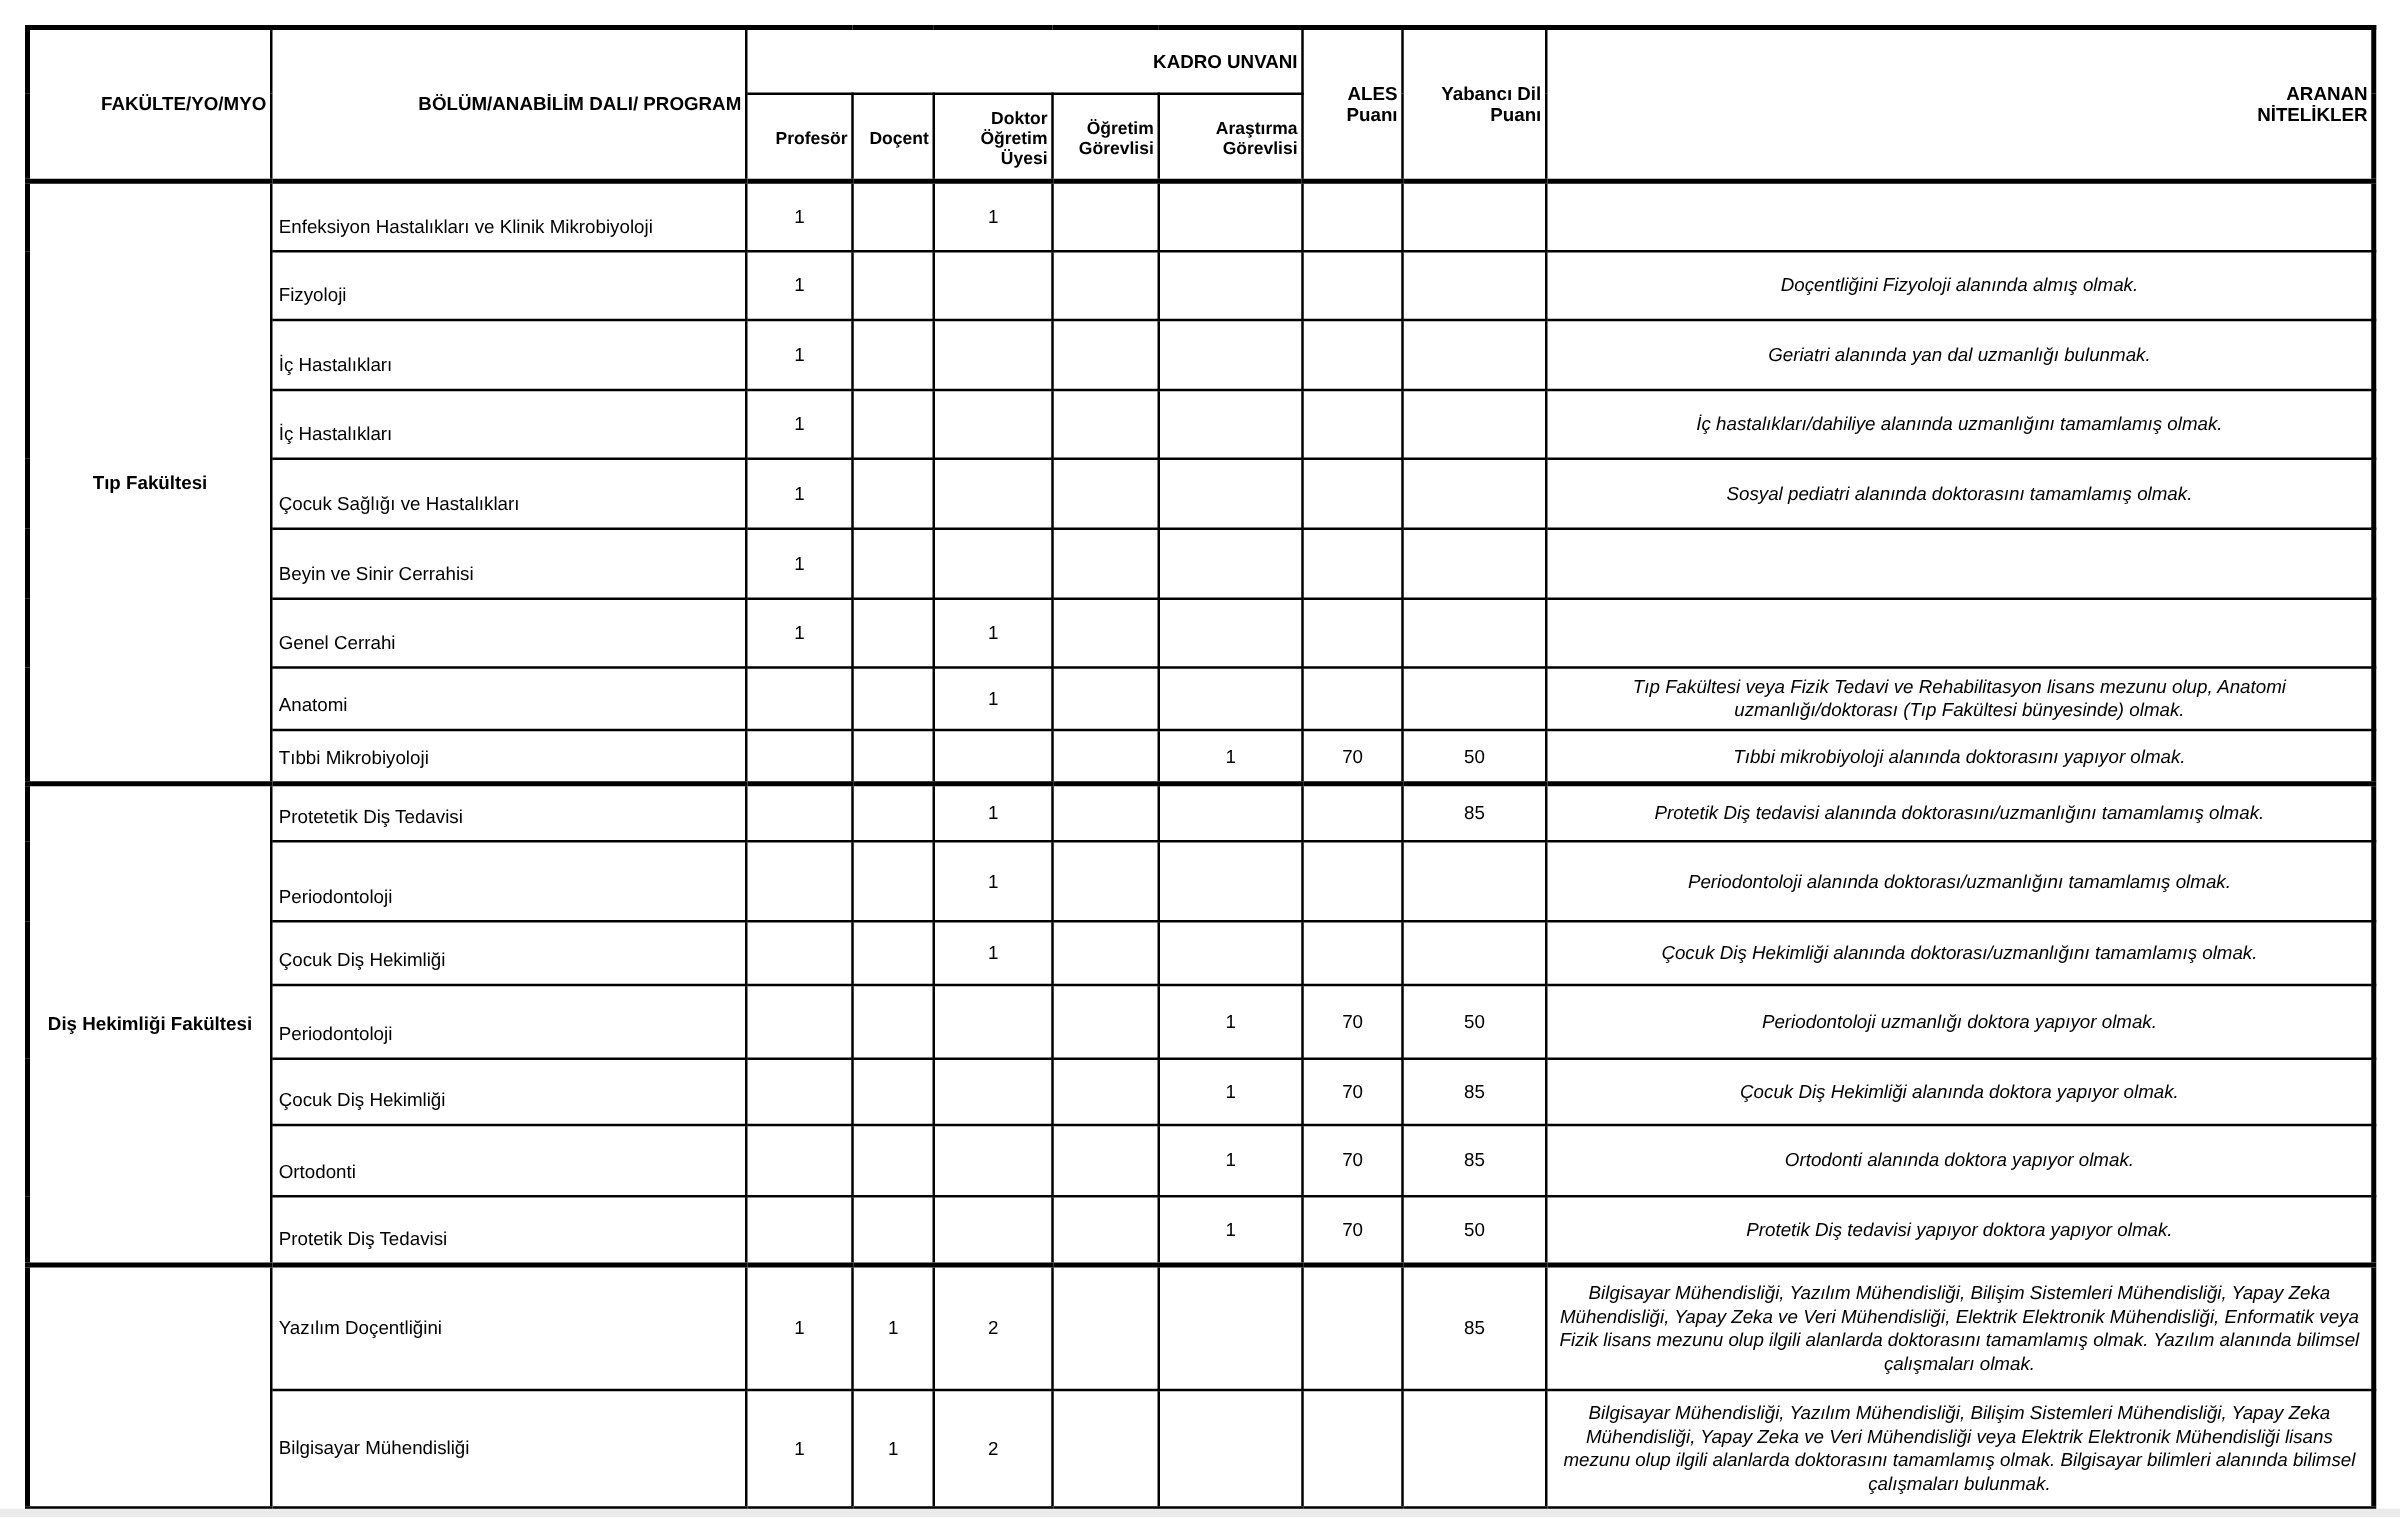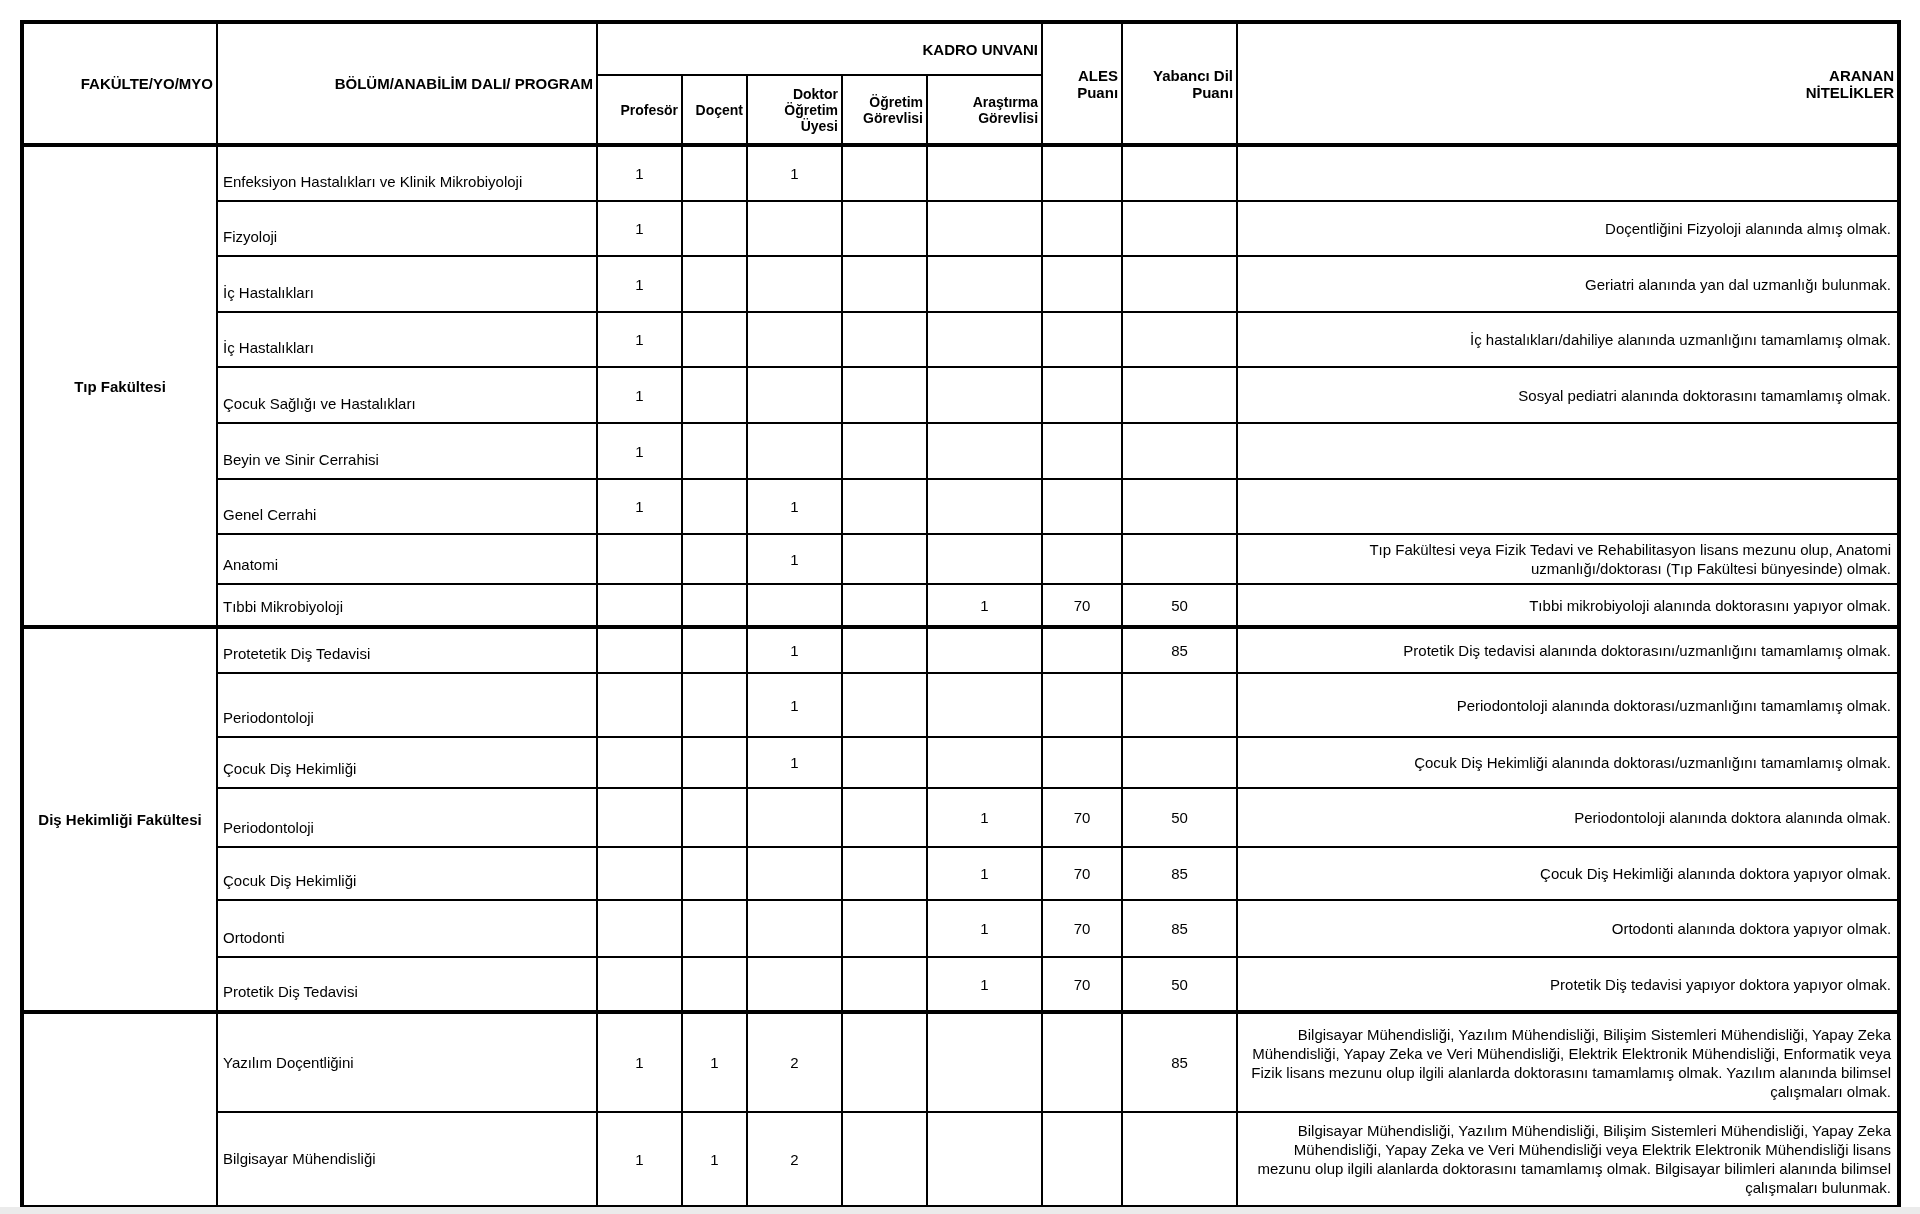--- a/index.html
+++ b/index.html
@@ -53,24 +53,25 @@
     vertical-align: bottom;
     padding: 3px 4px 9px 5px;
     line-height: 18px;
   }
   td.dept.mid { vertical-align: middle; padding-bottom: 3px; }
   td.num {
     text-align: center;
     vertical-align: middle;
   }
   td.req {
-    text-align: right;
+    text-align: center;
     vertical-align: middle;
     padding: 3px 6px 3px 6px;
     line-height: 19px;
+    font-style: italic;
   }
   tr.section-end td { border-bottom-width: 4px; }
 
   .bottom-strip {
     position: absolute;
     left: 0; top: 1207px;
     width: 1920px; height: 7px;
     background: #ebebeb;
   }
 </style>
@@ -248,21 +249,21 @@
         </tr>
         <tr style="height: 59px;">
           <td class="dept">Periodontoloji</td>
           <td class="num"></td>
           <td class="num"></td>
           <td class="num"></td>
           <td class="num"></td>
           <td class="num">1</td>
           <td class="num">70</td>
           <td class="num">50</td>
-          <td class="req">Periodontoloji alanında doktora alanında olmak.</td>
+          <td class="req">Periodontoloji uzmanlığı doktora yapıyor olmak.</td>
         </tr>
         <tr style="height: 53px;">
           <td class="dept">Çocuk Diş Hekimliği</td>
           <td class="num"></td>
           <td class="num"></td>
           <td class="num"></td>
           <td class="num"></td>
           <td class="num">1</td>
           <td class="num">70</td>
           <td class="num">85</td>

